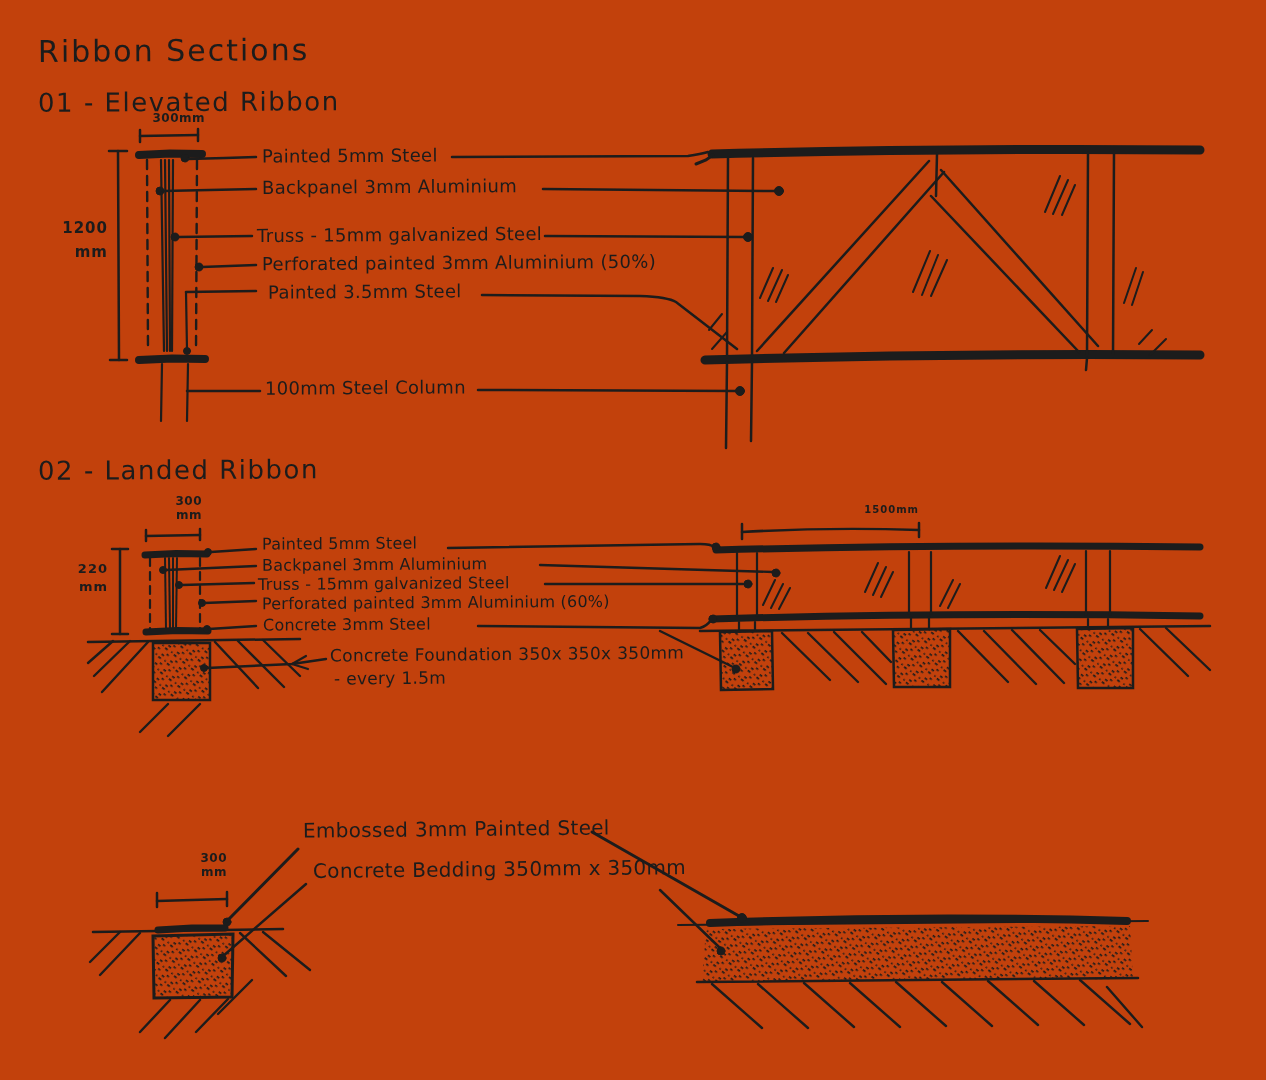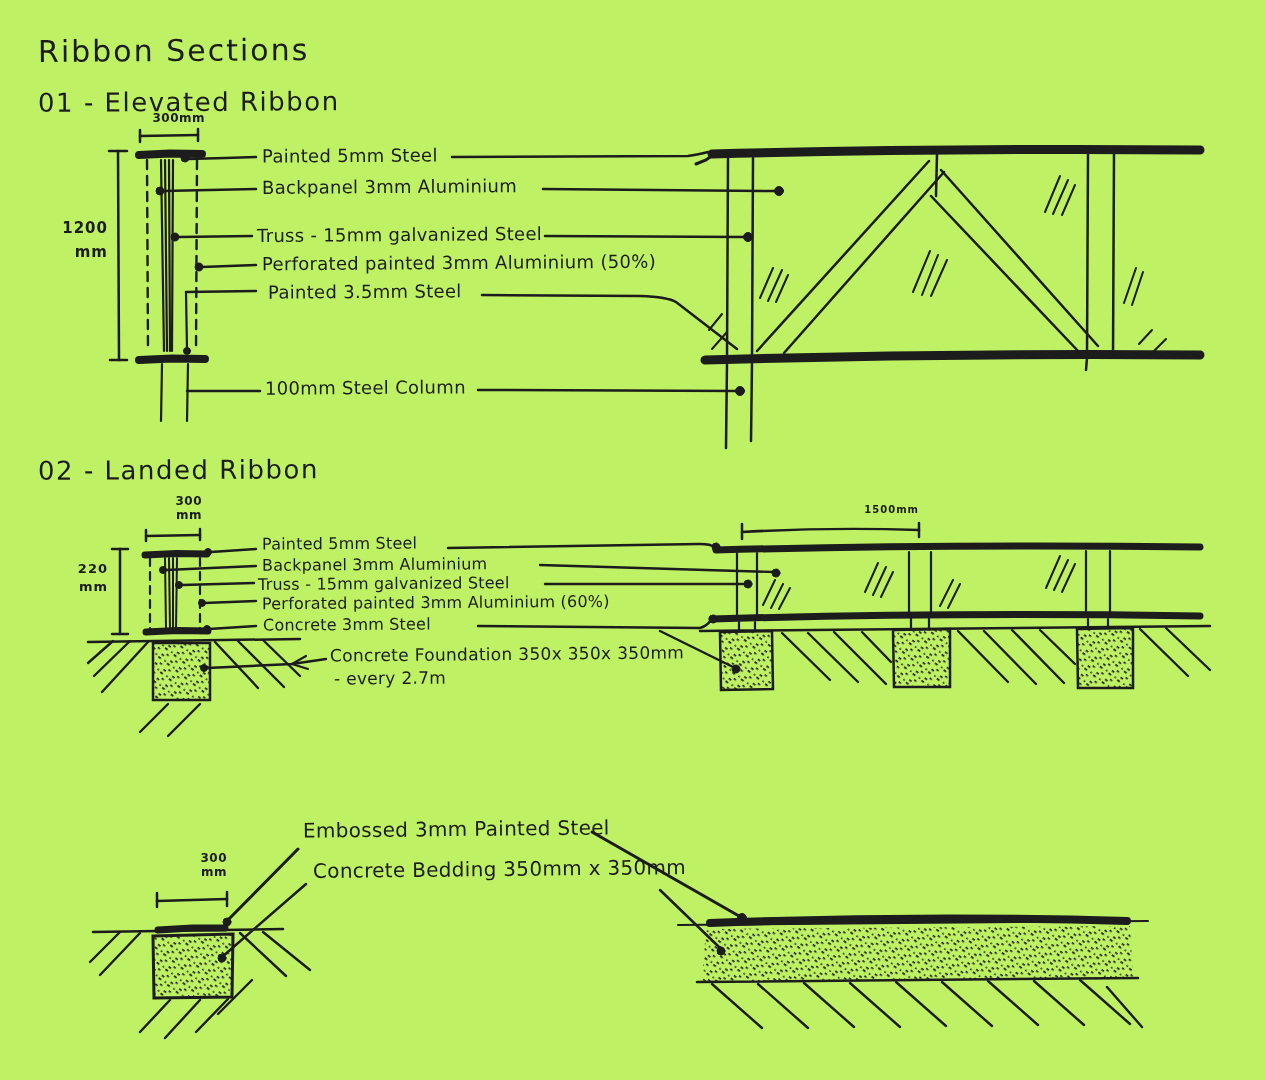--- a/index.html
+++ b/index.html
@@ -1,18 +1,18 @@
 <!DOCTYPE html>
 <html><head>
 <meta charset="utf-8">
 <style>
   html,body{margin:0;padding:0;background:#e8e8e8;}
   .canvas{
     position:relative;width:1266px;height:1080px;margin:0 auto;
-    background:#bef264;overflow:hidden;
+    background:#c2410c;overflow:hidden;
     font-family:"DejaVu Sans",sans-serif;color:#1c1c1c;
   }
   .canvas svg{position:absolute;left:0;top:0;}
   .txt{position:absolute;white-space:nowrap;color:#1c1c1c;line-height:1.1;}
   .title{font-size:30px;letter-spacing:2px;transform:rotate(-.4deg);}
   .heading{font-size:26px;letter-spacing:1.5px;transform:rotate(-.3deg);}
   .lbl{font-size:18px;letter-spacing:.3px;transform:rotate(-.4deg);}
   .lbl-s2{font-size:16px;letter-spacing:.2px;transform:rotate(-.4deg);}
   .lbl-s3{font-size:20px;letter-spacing:.3px;transform:rotate(-.6deg);}
   .note{font-size:17px;letter-spacing:.3px;transform:rotate(-.5deg);}
@@ -295,20 +295,20 @@
   <div class="txt dim" style="left:146px;top:509px;width:56px">mm</div>
   <div class="txt dim-lg" style="left:52px;top:562px;width:56px;font-size:13px">220</div>
   <div class="txt dim-lg" style="left:52px;top:580px;width:56px;font-size:13px">mm</div>
   <div class="txt dim-lg" style="left:742px;top:504px;width:177px;font-size:10px">1500mm</div>
   <div class="txt lbl-s2" style="left:262px;top:535px">Painted 5mm Steel</div>
   <div class="txt lbl-s2" style="left:262px;top:556px">Backpanel 3mm Aluminium</div>
   <div class="txt lbl-s2" style="left:258px;top:575px">Truss - 15mm galvanized Steel</div>
   <div class="txt lbl-s2" style="left:262px;top:594px">Perforated painted 3mm Aluminium (60%)</div>
   <div class="txt lbl-s2" style="left:263px;top:616px">Concrete 3mm Steel</div>
   <div class="txt note" style="left:330px;top:645px">Concrete Foundation 350x 350x 350mm</div>
-  <div class="txt note" style="left:334px;top:669px">- every 2.7m</div>
+  <div class="txt note" style="left:334px;top:669px">- every 1.5m</div>
 
   <div class="txt dim" style="left:157px;top:852px;width:70px">300</div>
   <div class="txt dim" style="left:157px;top:866px;width:70px">mm</div>
   <div class="txt lbl-s3" style="left:303px;top:818px">Embossed 3mm Painted Steel</div>
   <div class="txt lbl-s3" style="left:313px;top:858px">Concrete Bedding 350mm x 350mm</div>
 
 </div>
 
 </body></html>

